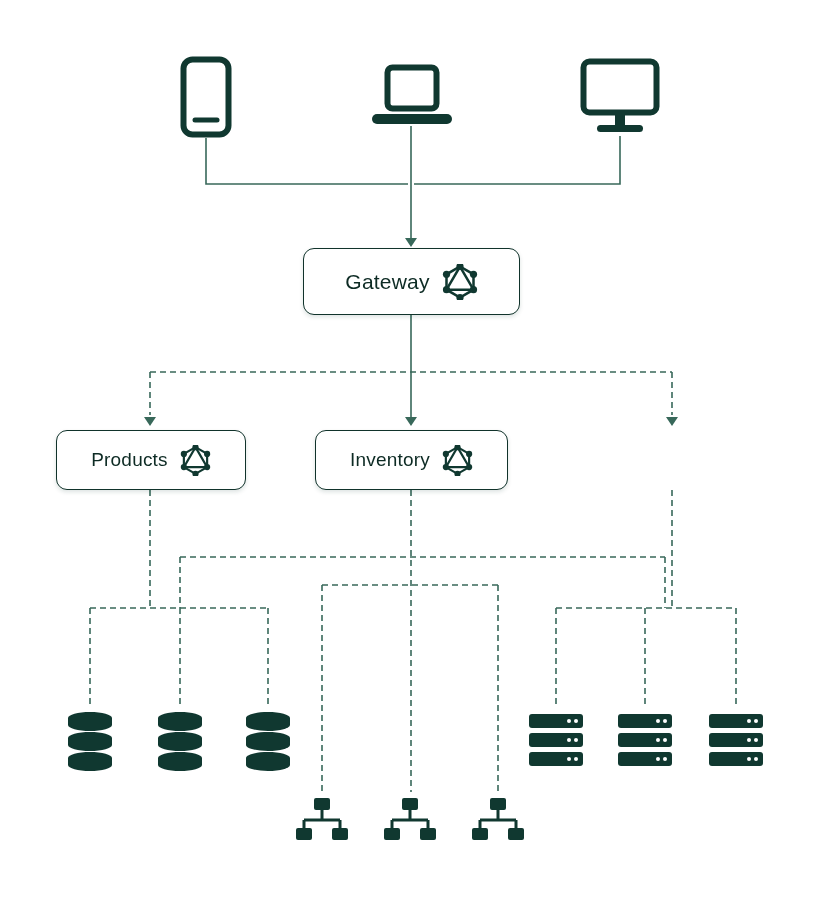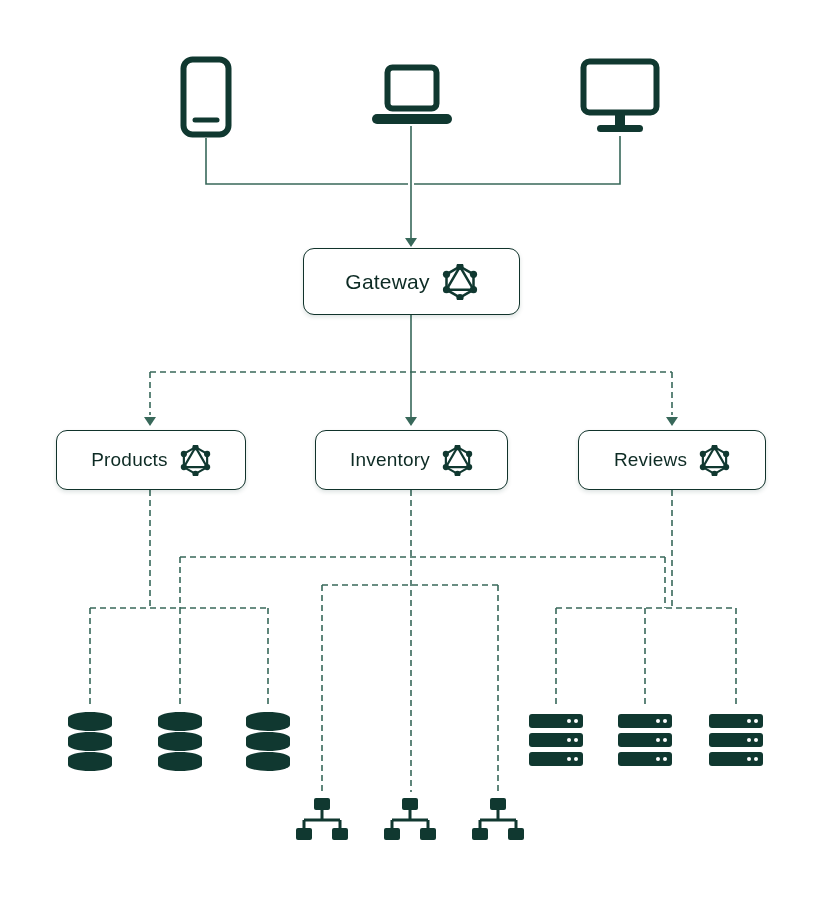--- a/index.html
+++ b/index.html
@@ -149,39 +149,20 @@
             <circle cx="87.5" cy="28.7" r="10"></circle>
             <circle cx="87.5" cy="71.3" r="10"></circle>
           <circle cx="50" cy="93" r="10"></circle>
             <circle cx="12.5" cy="71.3" r="10"></circle>
             <circle cx="12.5" cy="28.7" r="10"></circle>
         </g>
       </svg>
     </span>
   </div>
 
-  <div class="node" id="reviews">
-    <span>Reviews</span>
-    <span class="icon">
-      <svg viewBox="0 0 100 100" width="31" height="31">
-        <g fill="none" stroke="#103830" stroke-width="7">
-          <polygon points="50,7 87.5,28.7 87.5,71.3 50,93 12.5,71.3 12.5,28.7"></polygon>
-          <polygon points="50,7 87.5,71.3 12.5,71.3"></polygon>
-        </g>
-        <g fill="#103830">
-          <circle cx="50" cy="7" r="10"></circle>
-            <circle cx="87.5" cy="28.7" r="10"></circle>
-            <circle cx="87.5" cy="71.3" r="10"></circle>
-          <circle cx="50" cy="93" r="10"></circle>
-            <circle cx="12.5" cy="71.3" r="10"></circle>
-            <circle cx="12.5" cy="28.7" r="10"></circle>
-        </g>
-      </svg>
-    </span>
-  </div>
 
   <div class="abs" style="left:65px; top:712px;">
     <svg viewBox="0 0 50 60" width="50" height="60" fill="#103830">
       <path d="M3 6 C3 2.7 13 0 25 0 C37 0 47 2.7 47 6 L47 13 C47 16.3 37 19 25 19 C13 19 3 16.3 3 13 Z"></path>
       <path d="M3 6 C3 2.7 13 0 25 0 C37 0 47 2.7 47 6 L47 13 C47 16.3 37 19 25 19 C13 19 3 16.3 3 13 Z" transform="translate(0,20)"></path>
       <path d="M3 6 C3 2.7 13 0 25 0 C37 0 47 2.7 47 6 L47 13 C47 16.3 37 19 25 19 C13 19 3 16.3 3 13 Z" transform="translate(0,40)"></path>
     </svg>
   </div>
   <div class="abs" style="left:155px; top:712px;">
     <svg viewBox="0 0 50 60" width="50" height="60" fill="#103830">

